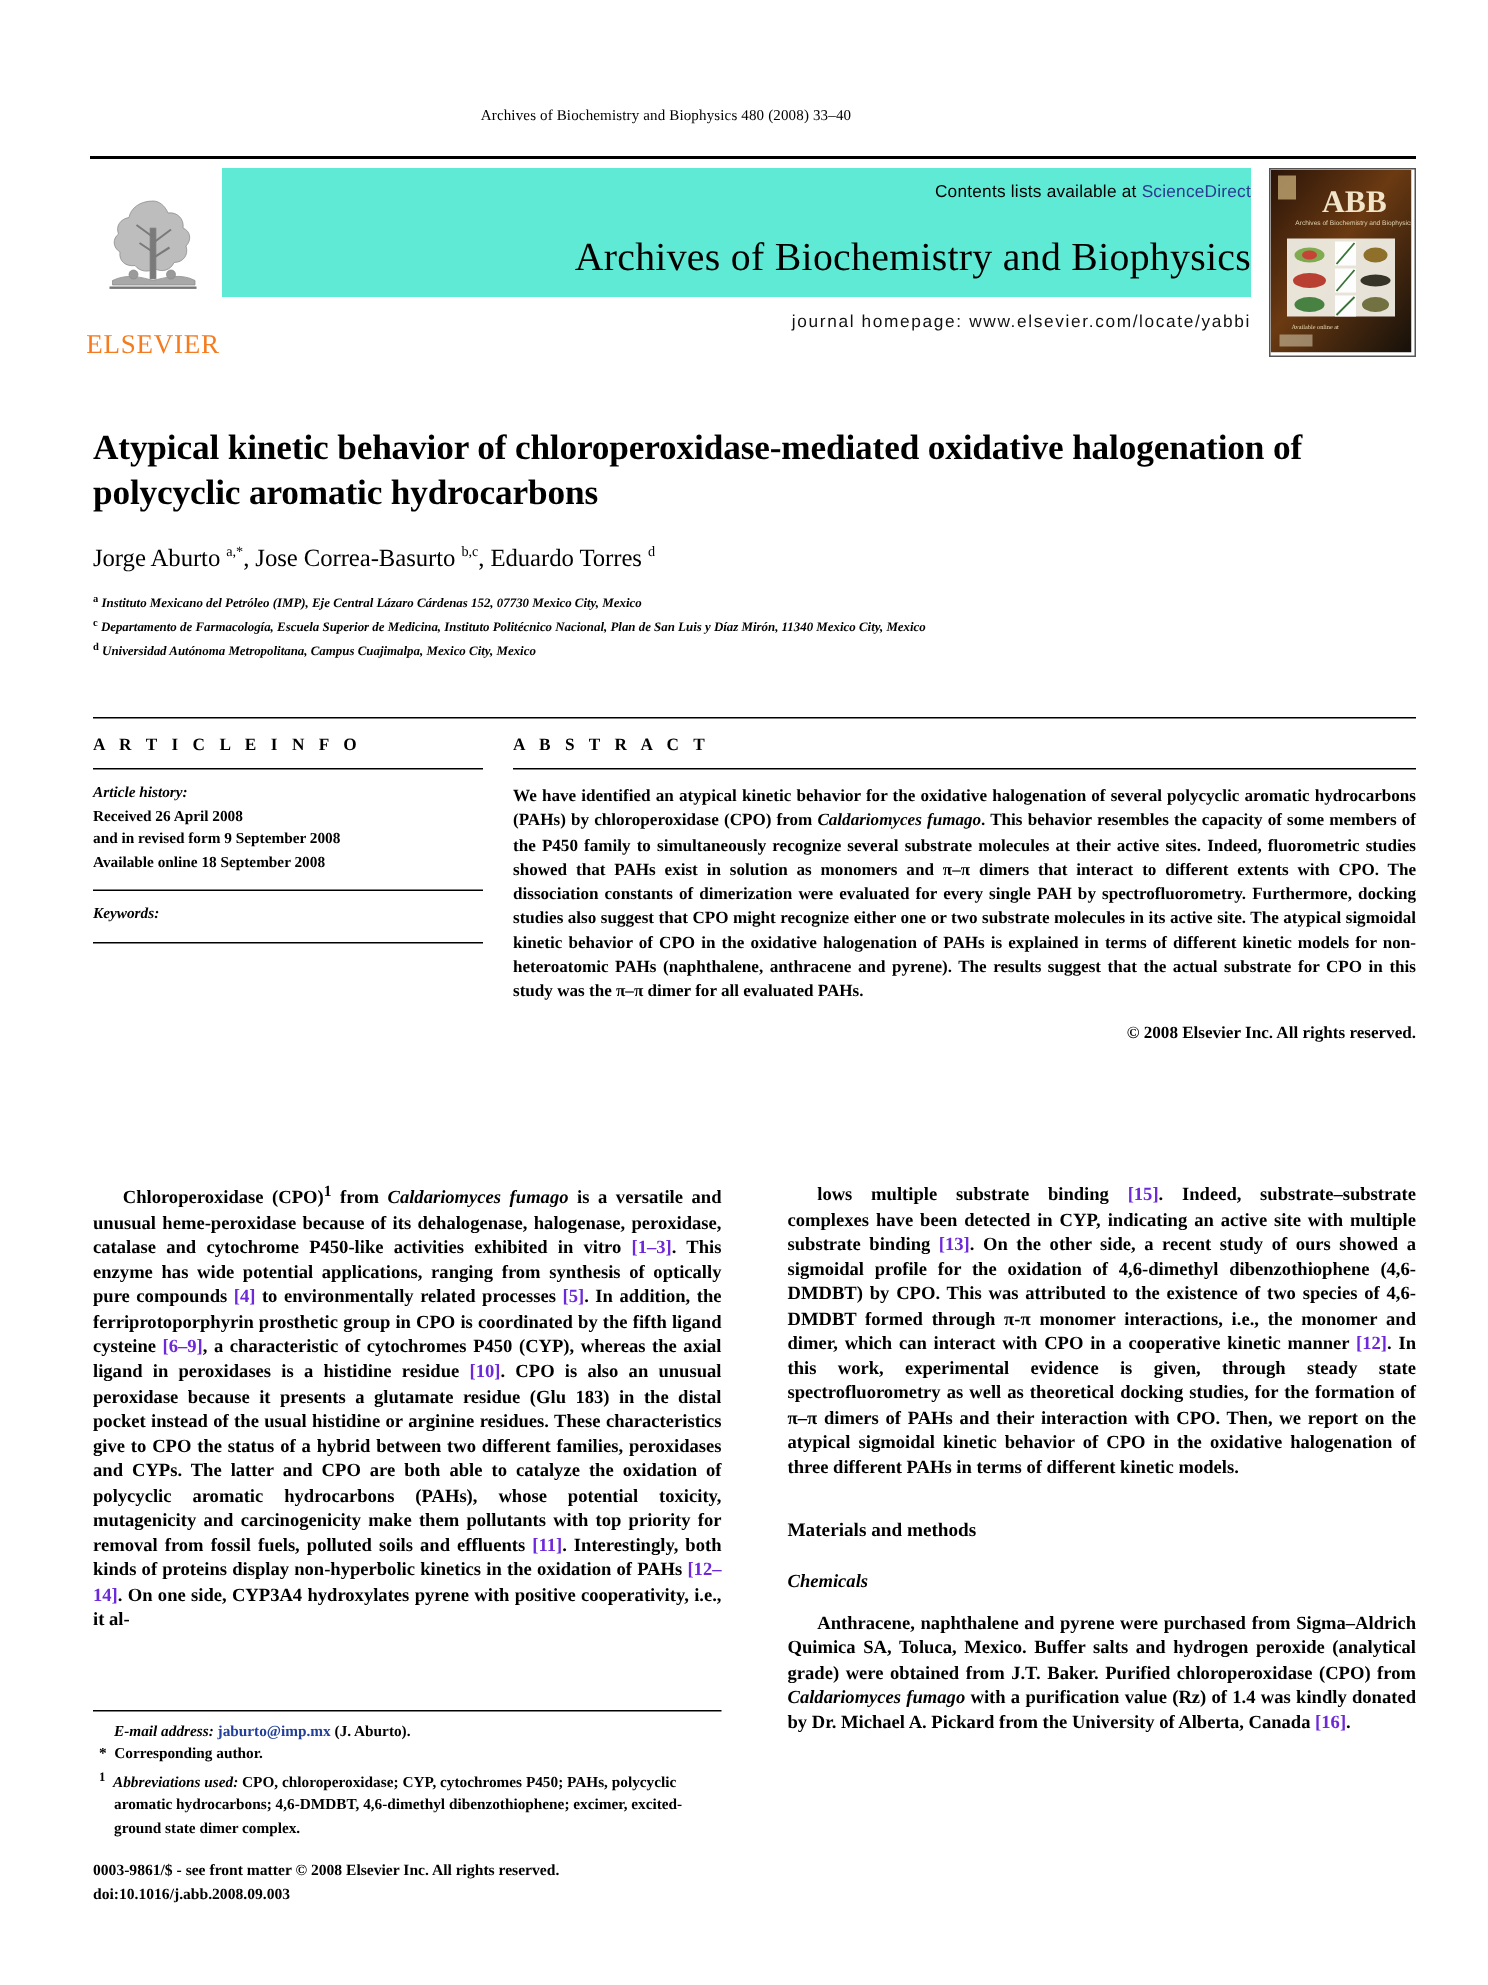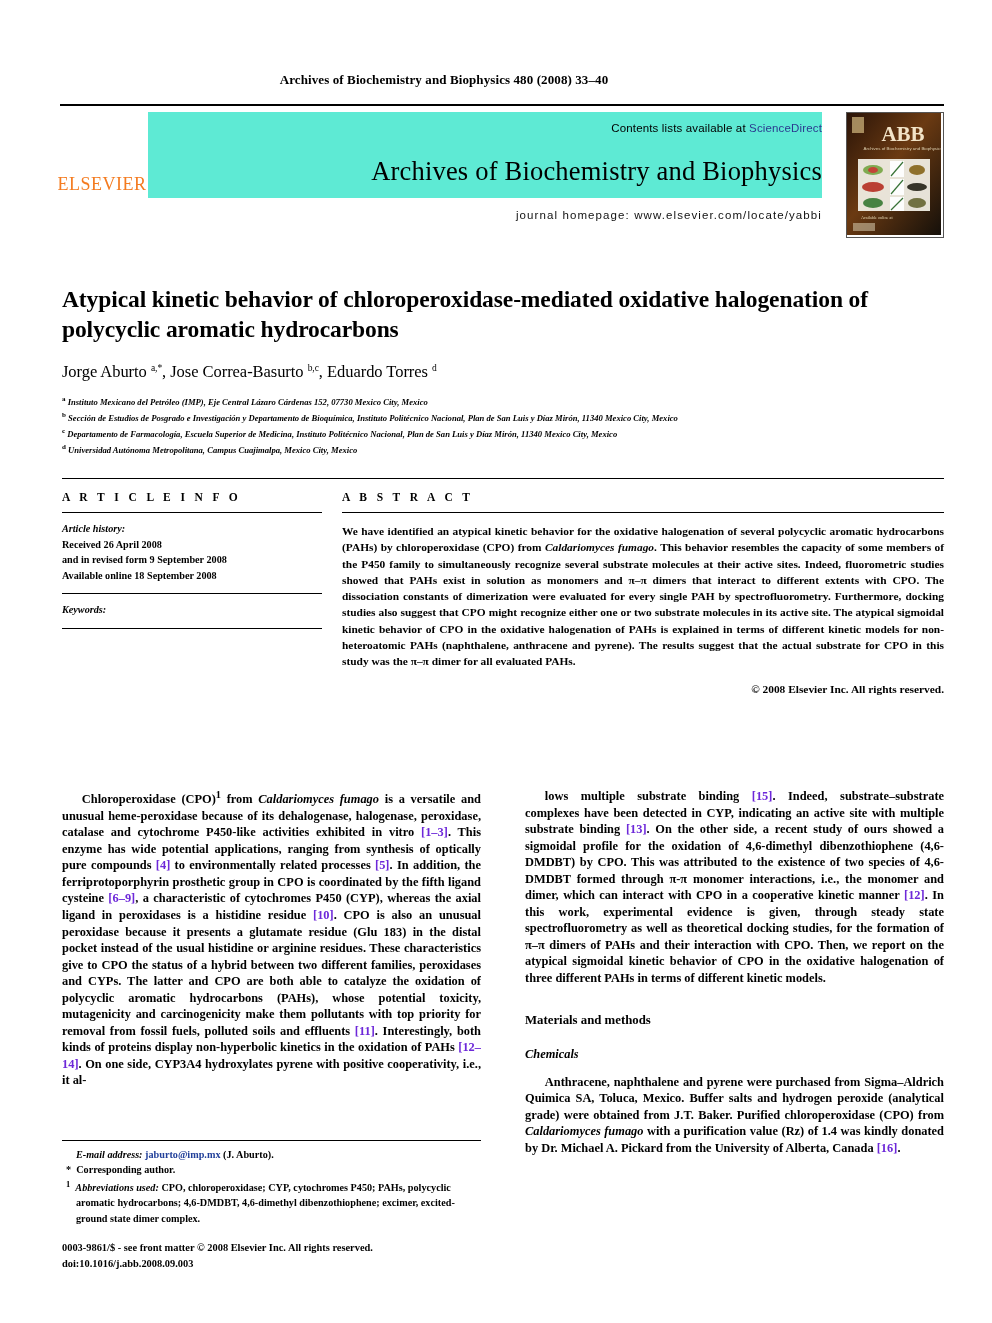--- a/index.html
+++ b/index.html
@@ -20,43 +20,44 @@
     overflow: hidden;
   }
 
   
   .running-head {
     position: absolute;
     top: 72px;
     left: 0;
     width: 888px;
     text-align: center;
-    font-size: 13px;
-    font-weight: bold;
+    font-size: 10px;
+    font-weight: normal;
     letter-spacing: .1px;
   }
 
   
   .masthead {
     position: absolute;
     top: 104px;
     left: 60px;
     width: 884px;
     border-top: 2px solid #000;
     padding-top: 0;
     display: flex;
     align-items: stretch;
   }
   .elsevier-logo {
     width: 84px;
     flex: 0 0 84px;
     padding-top: 6px;
     display: flex;
+    flex-direction: column;
     align-items: center;
-    justify-content: center;
+    justify-content: space-between;
     margin-top: 16px;
   }
   .elsevier-word {
     color: #f47b20;
     font-family: "Liberation Serif", serif;
     font-size: 18px;
     letter-spacing: .5px;
     margin-top: 2px;
     line-height: 1;
   }
@@ -88,21 +89,21 @@
     font-size: 11.5px;
     margin-top: 22px;
     letter-spacing: 1.1px;
     color: #111;
   }
   .cover-thumb {
     flex: 0 0 96px;
     width: 96px;
     height: 124px;
     margin-top: 6px;
-    margin-left: 24px;
+    margin-left: 12px;
     border: 1px solid #555;
     overflow: hidden;
     position: relative;
   }
 
   
   .title-block {
     position: absolute;
     top: 284px;
     left: 62px;
@@ -296,21 +297,20 @@
       </svg>
     </div>
 
   </div>
 
   <div class="title-block">
     <h1 class="article-title">Atypical kinetic behavior of chloroperoxidase-mediated oxidative halogenation of polycyclic aromatic hydrocarbons</h1>
     <div class="authors">Jorge Aburto <sup>a,*</sup>, Jose Correa-Basurto <sup>b,c</sup>, Eduardo Torres <sup>d</sup></div>
     <div class="affils">
         <div><sup>a</sup> Instituto Mexicano del Petróleo (IMP), Eje Central Lázaro Cárdenas 152, 07730 Mexico City, Mexico</div>
-        <div><sup>b</sup> Sección de Estudios de Posgrado e Investigación y Departamento de Bioquímica, Instituto Politécnico Nacional, Plan de San Luis y Díaz Mirón, 11340 Mexico City, Mexico</div>
         <div><sup>c</sup> Departamento de Farmacología, Escuela Superior de Medicina, Instituto Politécnico Nacional, Plan de San Luis y Díaz Mirón, 11340 Mexico City, Mexico</div>
         <div><sup>d</sup> Universidad Autónoma Metropolitana, Campus Cuajimalpa, Mexico City, Mexico</div>
       </div>
   </div>
 
   <div class="infoabs">
     <div class="infoabs-inner">
 
       <div class="col-info">
         <div class="sec-head">A R T I C L E  I N F O</div>

